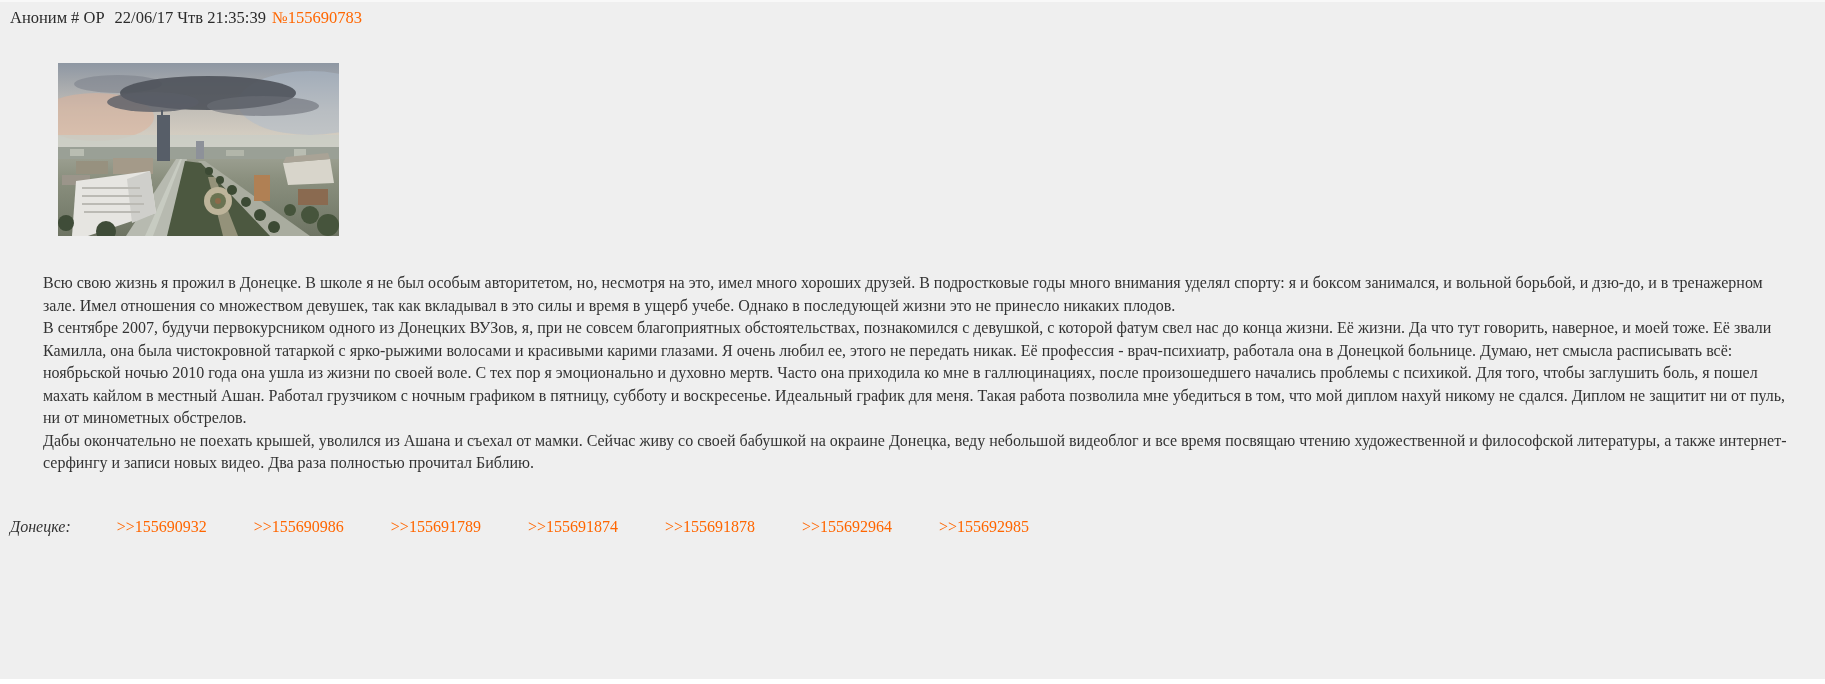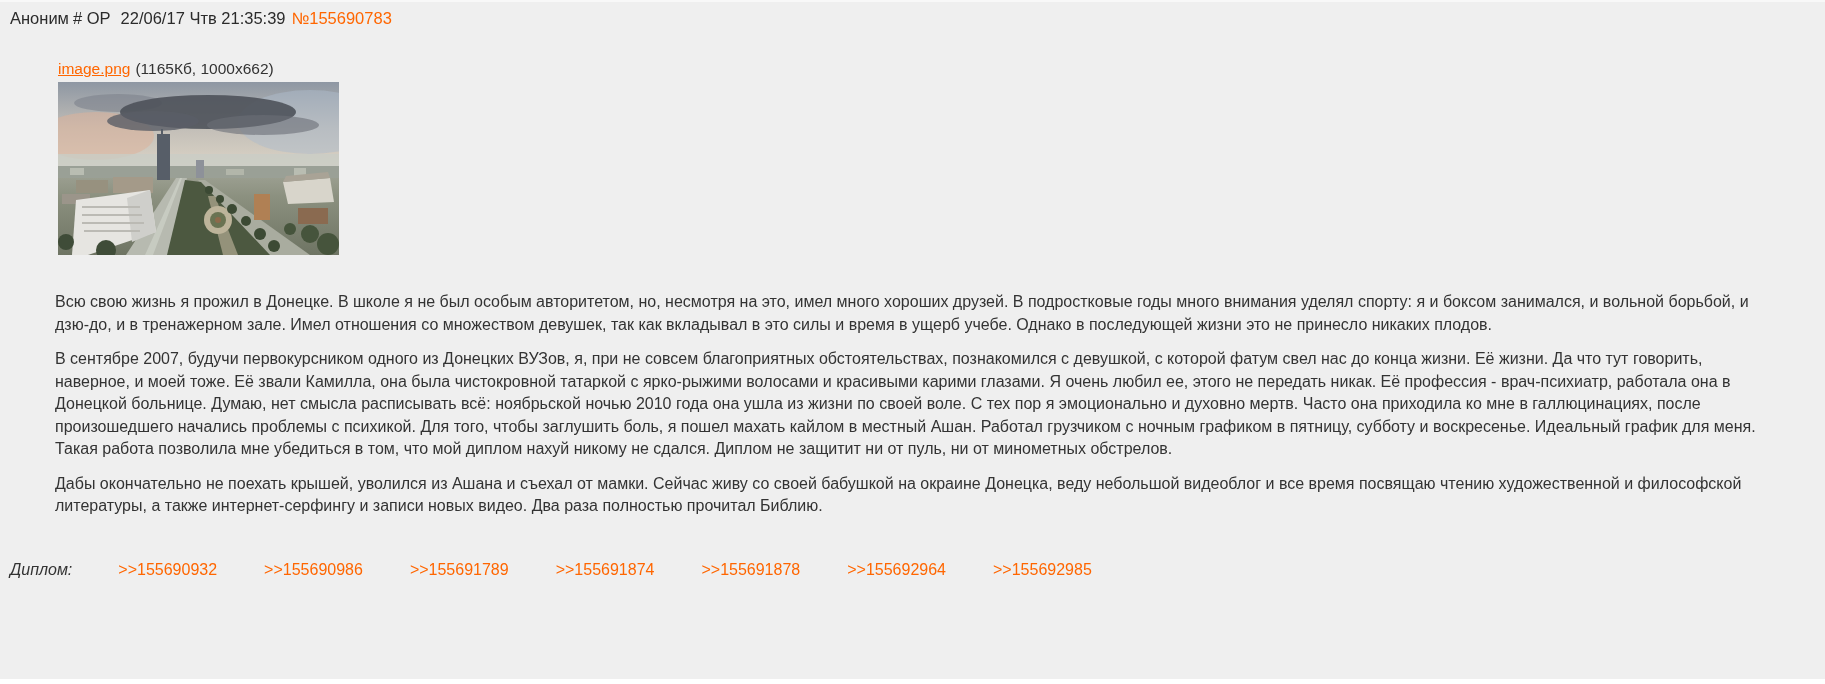--- a/index.html
+++ b/index.html
@@ -7,21 +7,21 @@
     position:relative;
     width:1825px;height:684px;
     background:#efefef;
     overflow:hidden;
     font-family:"Liberation Sans","DejaVu Sans",sans-serif;
     color:#333333;
   }
   .edge-top{position:absolute;top:0;left:0;right:0;height:2px;background:#f8f8f8;}
   .edge-bottom{position:absolute;bottom:0;left:0;right:0;height:5px;background:#ffffff;}
 
-  .post{padding:8px 16px 0 10px;}
+  .post{padding:8px 16px 0 10px;font-family:Liberation Serif, serif;}
 
   .post-header{font-size:16.5px;line-height:20px;}
   .poster-name{color:#2b2b2b;}
   .op-badge{color:#2b2b2b;margin-left:4px;}
   .post-date{margin-left:10px;color:#2b2b2b;}
   .post-number{margin-left:6px;color:#ff6600;text-decoration:none;cursor:pointer;}
 
   .file-figure{margin:31px 0 0 48px;}
   .file-info{font-size:15.5px;line-height:19px;}
   .file-link{color:#ff6600;text-decoration:underline;cursor:pointer;}
@@ -29,21 +29,21 @@
   .thumb-link{display:inline-block;margin-top:4px;line-height:0;cursor:pointer;}
   .thumb-link svg{display:block;}
 
   .post-body{
     margin:32px 0 0 33px;
     font-size:16px;
     line-height:22.5px;
     max-width:1750px;
   }
   .para-intro{margin:0 0 23px 0;}
-  .body-line{margin:12px;}
+  .body-line{margin:0;}
 
   .post-footer{
     margin:42px 0 0 0;
     font-size:16px;
     line-height:20px;
   }
   .replies-label{font-style:italic;color:#333;margin-right:6px;}
   .reply-link{color:#ff6600;text-decoration:none;cursor:pointer;margin-right:7px;margin-left:40px;}
 </style>
 </head>
@@ -52,23 +52,20 @@
 <div class="page">
   <div class="edge-top"></div>
 
   <div class="post">
 
     <div class="post-header">
       <span class="poster-name">Аноним</span><span class="op-badge"># OP</span><span class="post-date">22/06/17 Чтв 21:35:39</span><a class="post-number">№155690783</a>
     </div>
 
     <div class="file-figure">
-      <div class="file-info">
-        <a class="file-link">image.png</a><span class="file-meta">(1165Кб, 1000x662)</span>
-      </div>
       <a class="thumb-link">
         <svg width="281" height="173" viewBox="0 0 281 173" xmlns="http://www.w3.org/2000/svg">
           <defs>
             <linearGradient id="sky" x1="0" y1="0" x2="0" y2="1">
               <stop offset="0" stop-color="#8e97a3"></stop>
               <stop offset="0.55" stop-color="#c3bfb8"></stop>
               <stop offset="1" stop-color="#dcd4c6"></stop>
             </linearGradient>
             <linearGradient id="ground" x1="0" y1="0" x2="0" y2="1">
               <stop offset="0" stop-color="#a3a699"></stop>
@@ -138,19 +135,19 @@
       </a>
     </div>
 
     <div class="post-body">
       <div class="body-line">Всю свою жизнь я прожил в Донецке. В школе я не был особым авторитетом, но, несмотря на это, имел много хороших друзей. В подростковые годы много внимания уделял спорту: я и боксом занимался, и вольной борьбой, и дзю-до, и в тренажерном зале. Имел отношения со множеством девушек, так как вкладывал в это силы и время в ущерб учебе. Однако в последующей жизни это не принесло никаких плодов.</div>
       <div class="body-line">В сентябре 2007, будучи первокурсником одного из Донецких ВУЗов, я, при не совсем благоприятных обстоятельствах, познакомился с девушкой, с которой фатум свел нас до конца жизни. Её жизни. Да что тут говорить, наверное, и моей тоже. Её звали Камилла, она была чистокровной татаркой с ярко-рыжими волосами и красивыми карими глазами. Я очень любил ее, этого не передать никак. Её профессия - врач-психиатр, работала она в Донецкой больнице. Думаю, нет смысла расписывать всё: ноябрьской ночью 2010 года она ушла из жизни по своей воле. С тех пор я эмоционально и духовно мертв. Часто она приходила ко мне в галлюцинациях, после произошедшего начались проблемы с психикой. Для того, чтобы заглушить боль, я пошел махать кайлом в местный Ашан. Работал грузчиком с ночным графиком в пятницу, субботу и воскресенье. Идеальный график для меня. Такая работа позволила мне убедиться в том, что мой диплом нахуй никому не сдался. Диплом не защитит ни от пуль, ни от минометных обстрелов.</div>
       <div class="body-line">Дабы окончательно не поехать крышей, уволился из Ашана и съехал от мамки. Сейчас живу со своей бабушкой на окраине Донецка, веду небольшой видеоблог и все время посвящаю чтению художественной и философской литературы, а также интернет-серфингу и записи новых видео. Два раза полностью прочитал Библию.</div>
     </div>
 
     <div class="post-footer">
-      <span class="replies-label">Диплом:</span><a class="reply-link">&gt;&gt;155690932</a><a class="reply-link">&gt;&gt;155690986</a><a class="reply-link">&gt;&gt;155691789</a><a class="reply-link">&gt;&gt;155691874</a><a class="reply-link">&gt;&gt;155691878</a><a class="reply-link">&gt;&gt;155692964</a><a class="reply-link">&gt;&gt;155692985</a>
+      <span class="replies-label">Донецке:</span><a class="reply-link">&gt;&gt;155690932</a><a class="reply-link">&gt;&gt;155690986</a><a class="reply-link">&gt;&gt;155691789</a><a class="reply-link">&gt;&gt;155691874</a><a class="reply-link">&gt;&gt;155691878</a><a class="reply-link">&gt;&gt;155692964</a><a class="reply-link">&gt;&gt;155692985</a>
     </div>
 
   </div>
 
   <div class="edge-bottom"></div>
 </div>
 
 </body></html>

